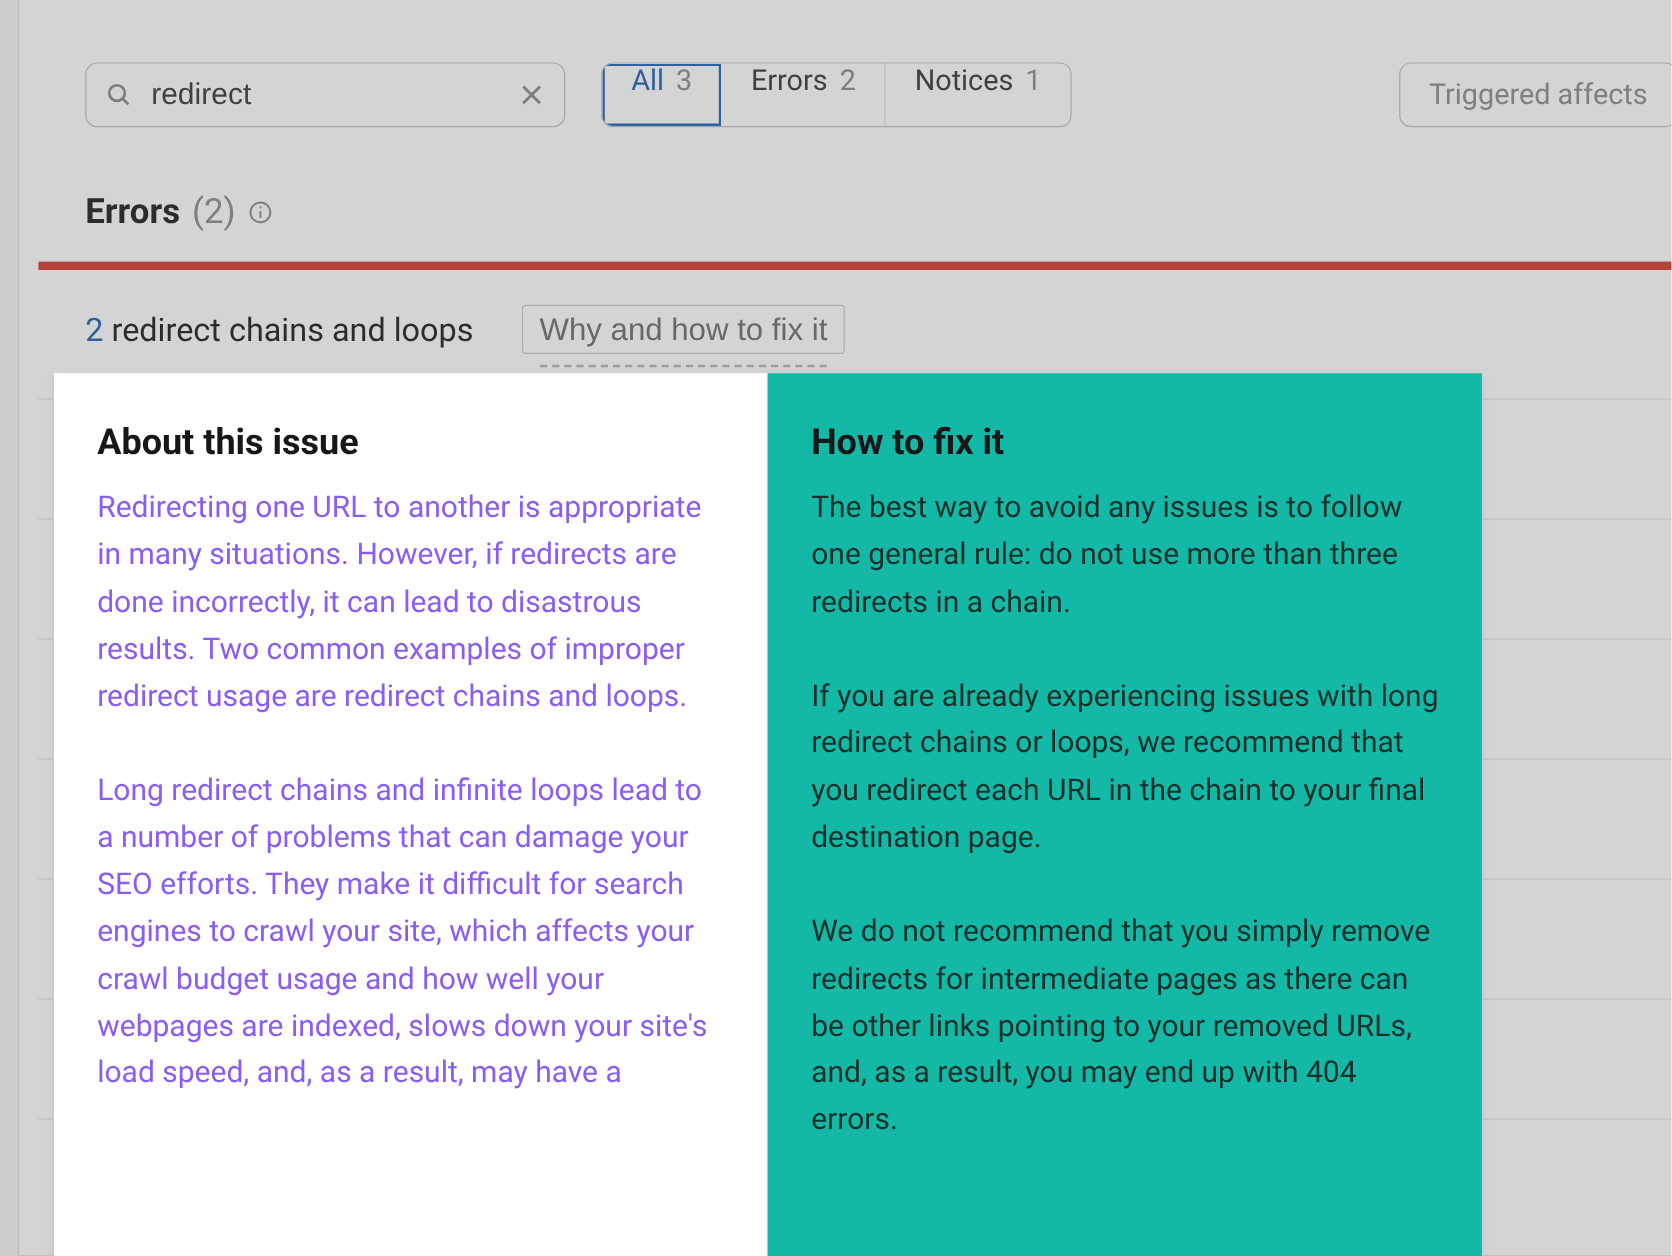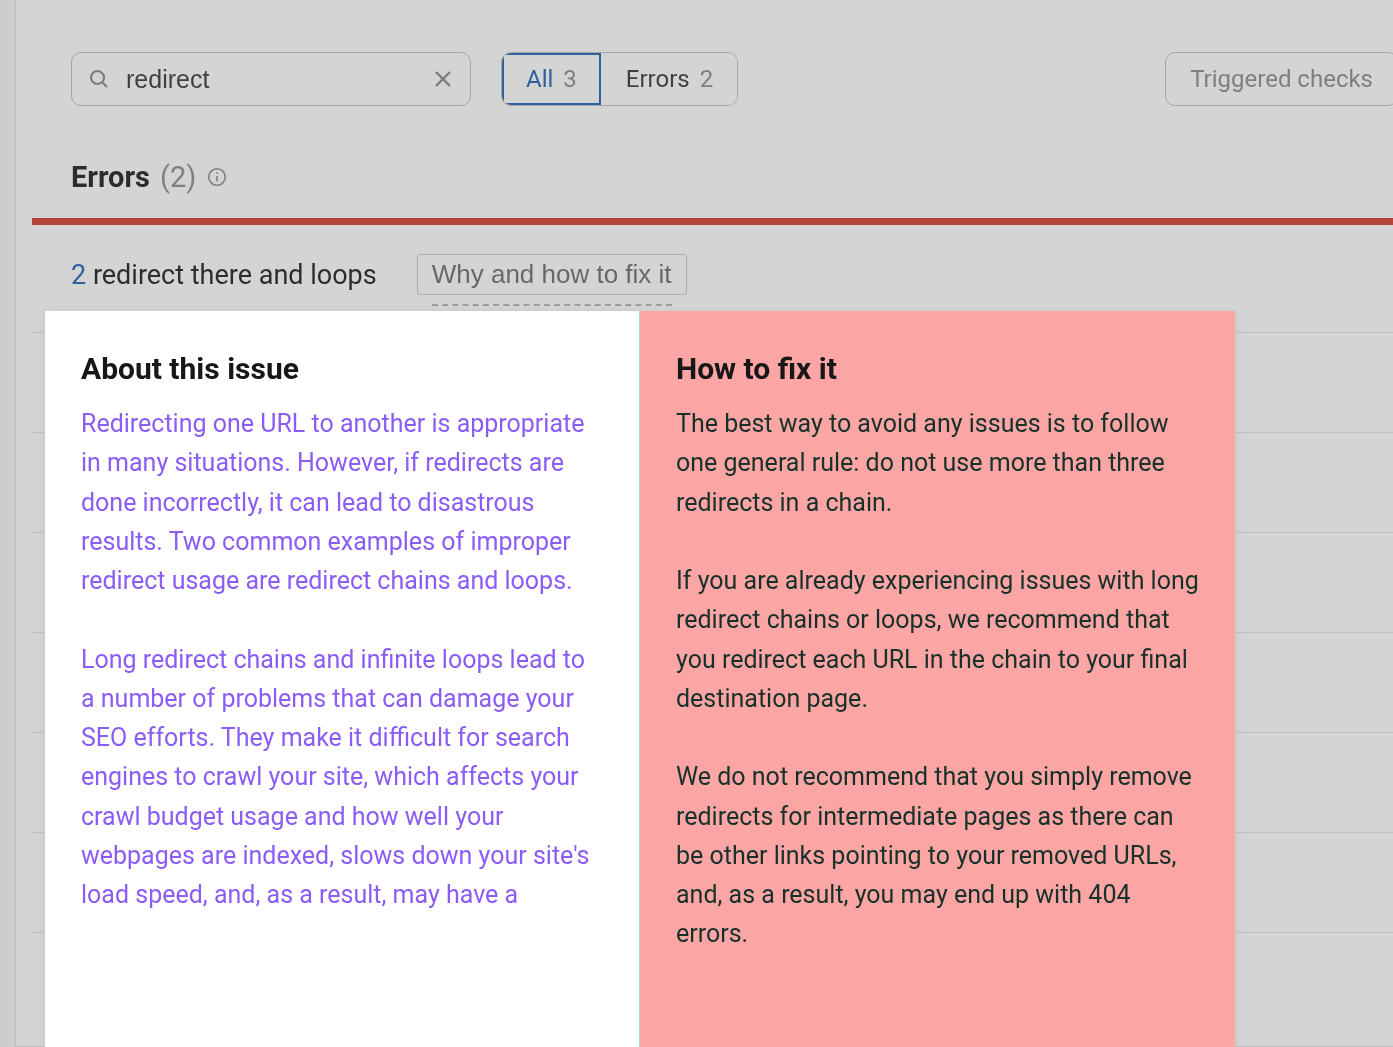--- a/index.html
+++ b/index.html
@@ -78,21 +78,21 @@
   }
   .filter-group {
     display: flex;
     border: 1px solid #bfbfbf;
     border-radius: 10px;
     overflow: hidden;
     height: 54px;
   }
   .filter-tab {
     display: flex;
-    align-items: center;
+    align-items: flex-start;
     gap: 10px;
     padding: 0 24px;
     font-size: 24px;
     color: #333;
     border-right: 1px solid #d6d6d6;
     background: #fff;
     cursor: pointer;
   }
   .filter-tab:last-child { border-right: none; }
   .filter-tab .count { color: #8a8a8a; }
@@ -188,21 +188,21 @@
     display: flex;
     z-index: 10;
     box-shadow: 0 2px 8px rgba(0,0,0,0.08);
   }
   .popup-col {
     flex: 1 1 50%;
     padding: 40px 36px 32px 36px;
     overflow: hidden;
   }
   .popup-col.left { background: #ffffff; border-right: 1px solid #9fe0c4; }
-  .popup-col.right { background: #fca5a5; }
+  .popup-col.right { background: #14b8a6; }
   .popup h2 {
     font-size: 30px;
     font-weight: 700;
     color: #171717;
     margin-bottom: 18px;
   }
   .popup p {
     font-size: 25px;
     line-height: 1.57;
     color: #8b5cf6;
@@ -239,45 +239,49 @@
 
     <div class="filter-group">
       <div class="filter-tab active">
         <span>All</span>
         <span class="count">3</span>
       </div>
       <div class="filter-tab">
         <span>Errors</span>
         <span class="count">2</span>
       </div>
+      <div class="filter-tab">
+        <span>Notices</span>
+        <span class="count">1</span>
+      </div>
     </div>
 
     <div class="triggered-btn">
-      <span>Triggered checks</span>
+      <span>Triggered affects</span>
     </div>
   </div>
 
   <div class="section-header">
     <span class="title">Errors</span>
     <span class="count-paren">(2)</span>
     <span class="info-icon">
       <svg viewBox="0 0 24 24" width="22" height="22" fill="none" stroke="currentColor" stroke-width="1.8">
         <circle cx="12" cy="12" r="9"></circle>
         <line x1="12" y1="11" x2="12" y2="17"></line>
         <circle cx="12" cy="7.5" r="1" fill="currentColor" stroke="none"></circle>
       </svg>
     </span>
   </div>
 
   <div class="red-bar"></div>
 
   <div class="issue-row">
     <span class="issue-link">
       <span class="num">2</span>
-      <span class="text"> </span><span class="text">redirect there and loops</span>
+      <span class="text"> </span><span class="text">redirect chains and loops</span>
     </span>
     <button class="why-fix-btn">
       <span>Why and how to fix it</span>
     </button>
   </div>
 
   <div class="ghost-rows">
     <div class="ghost-row"></div>
     <div class="ghost-row"></div>
     <div class="ghost-row"></div>

